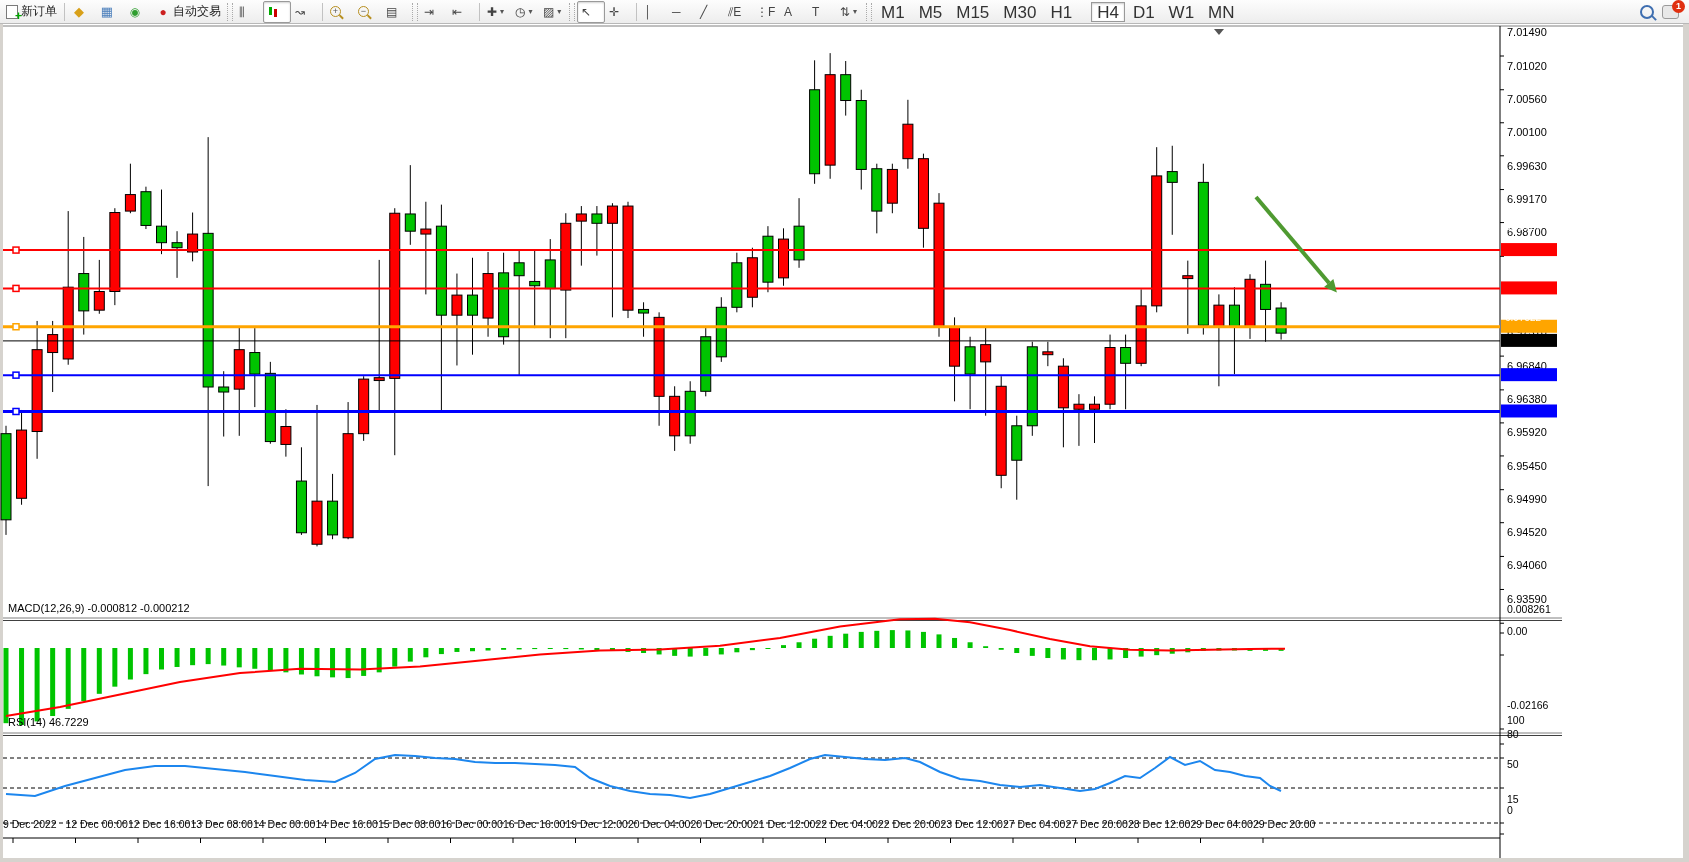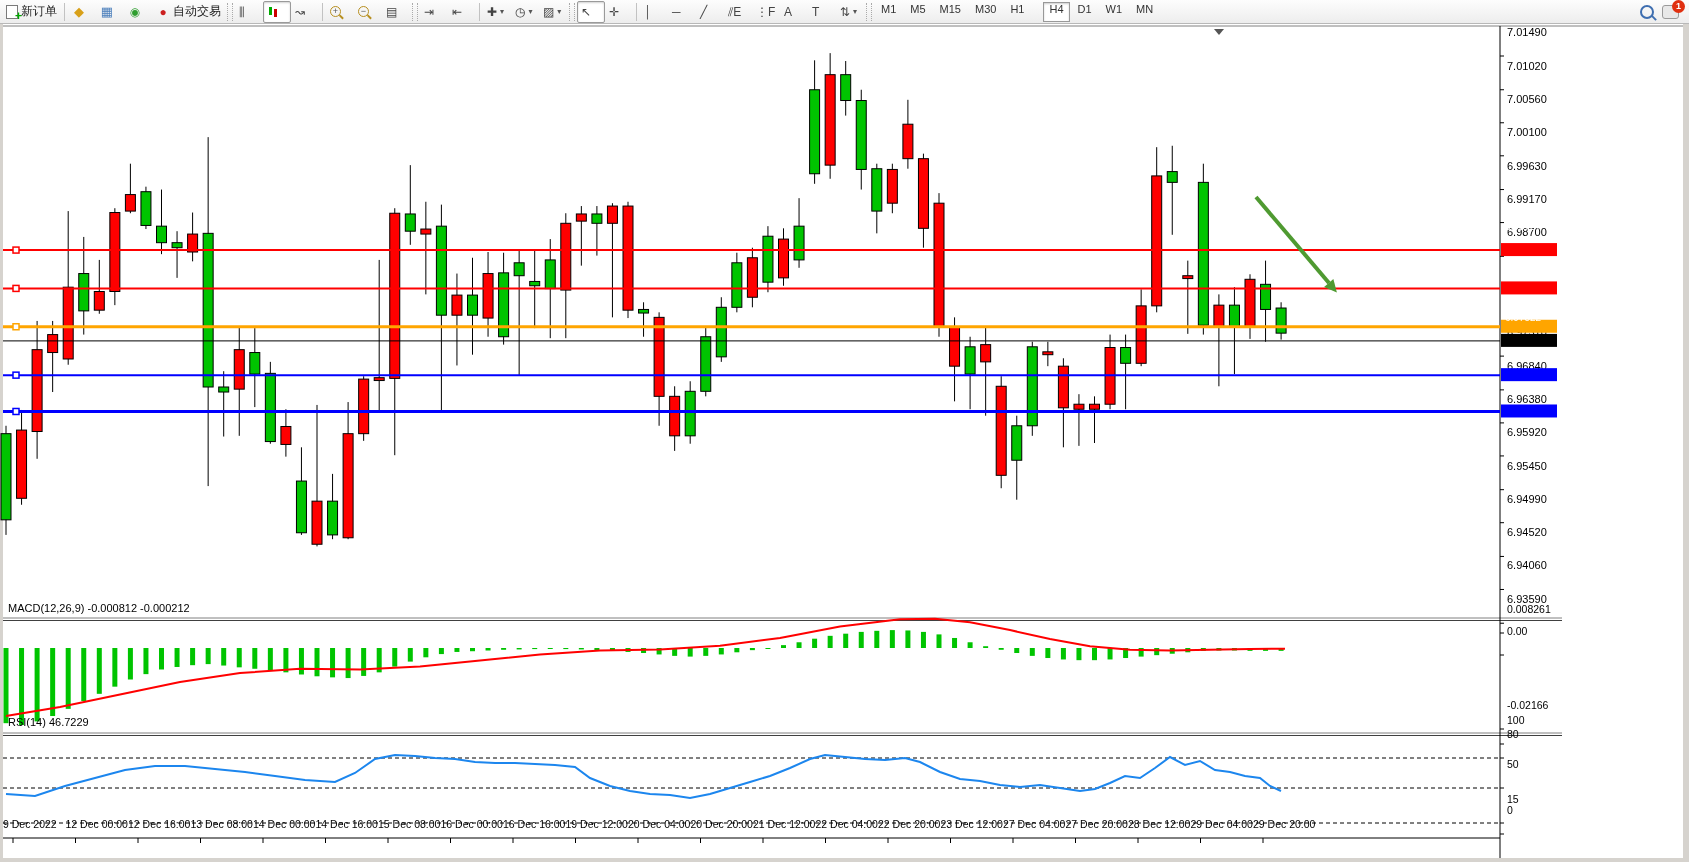--- a/index.html
+++ b/index.html
@@ -6,21 +6,21 @@
   #root{position:relative;width:1689px;height:862px;background:#fff;overflow:hidden;}
   
   #toolbar{position:absolute;left:0;top:0;width:1689px;height:24px;
     background:linear-gradient(#fdfdfd,#ededed);border-bottom:1px solid #b8b8b8;
     display:flex;align-items:center;padding-left:2px;box-sizing:border-box;z-index:5;}
   .tb-btn{height:20px;min-width:20px;display:flex;align-items:center;gap:3px;padding:0 3px;
     border:1px solid transparent;border-radius:2px;font-size:12px;color:#222;cursor:default;}
   .tb-btn.active{border:1px solid #9a9a9a;background:#fff;box-shadow:inset 0 1px 2px rgba(0,0,0,.18);}
   .tb-sep{width:1px;height:18px;background:#c2c2c2;margin:0 3px;}
   .tb-grip{width:4px;height:18px;margin:0 2px;border-left:1px dotted #aaa;border-right:1px dotted #aaa;}
-  .tf-btn{height:18px;padding:0 5px;font-size:11px;color:#333;border:1px solid transparent;margin:0 1px;}
+  .tf-btn{height:18px;padding:0 5px;font-size:17px;color:#333;border:1px solid transparent;margin:0 1px;}
   .tf-btn.active{border:1px solid #999;background:#fff;box-shadow:inset 0 1px 2px rgba(0,0,0,.2);margin-left:12px;}
   .ic{display:inline-block;width:14px;height:14px;position:relative;font-size:11px;line-height:14px;text-align:center;}
   .ic-docplus{background:#fff;border:1px solid #7a7a7a;width:10px;height:12px;}
   .ic-docplus::after{content:"+";position:absolute;right:-5px;bottom:-5px;color:#0a0;font-weight:bold;font-size:12px;}
   .ic-gold{color:#d8a018;font-size:13px;}
   .ic-blue{color:#4a7ebb;font-size:13px;}
   .ic-sig{color:#2e9e2e;font-size:12px;}
   .ic-globe{color:#cc2020;font-size:12px;}
   .ic-candle{width:12px;height:13px;}
   .ic-candle .c1{position:absolute;left:2px;top:2px;width:3px;height:8px;background:#0a0;}

